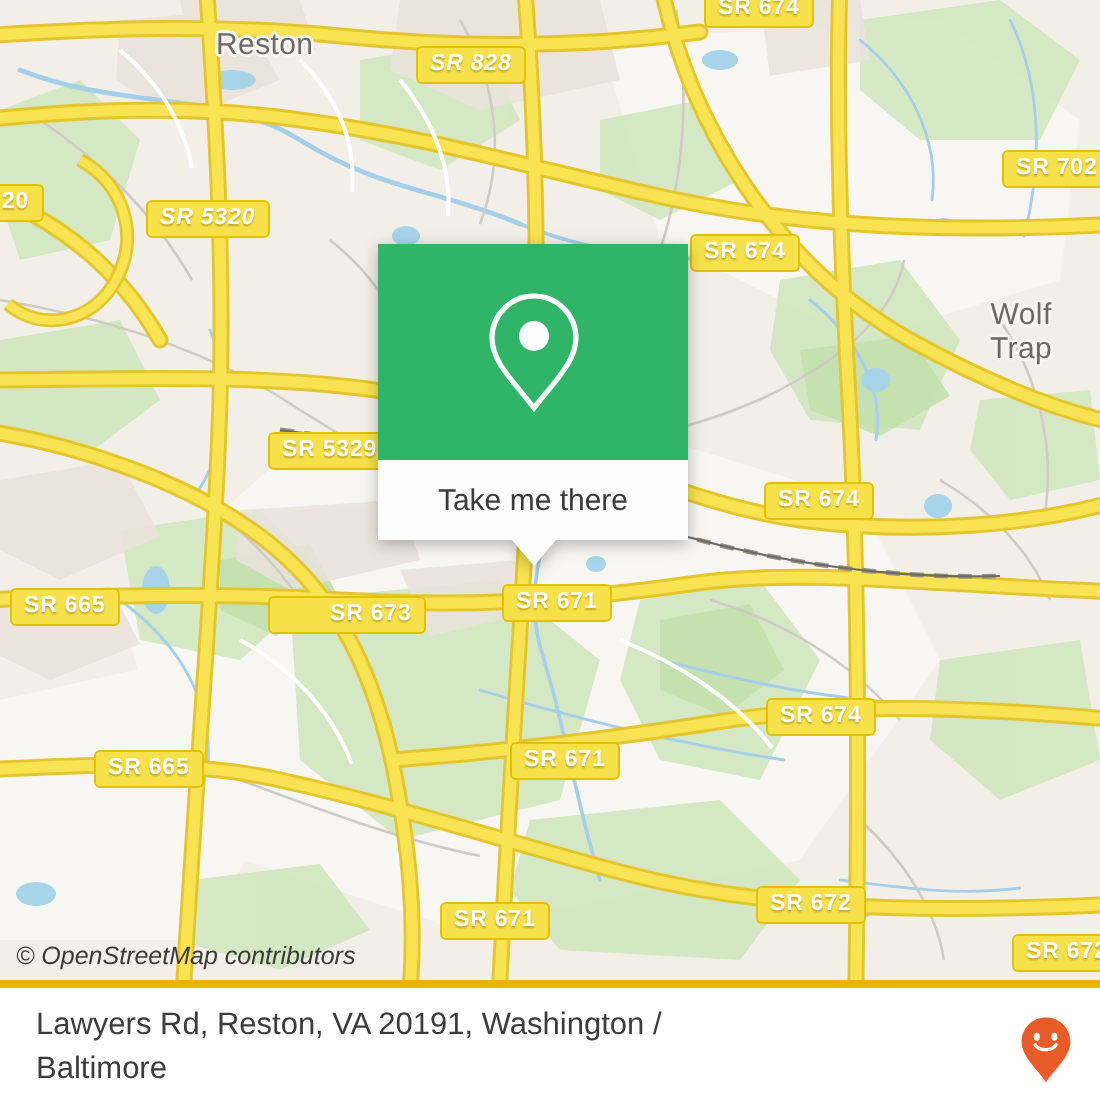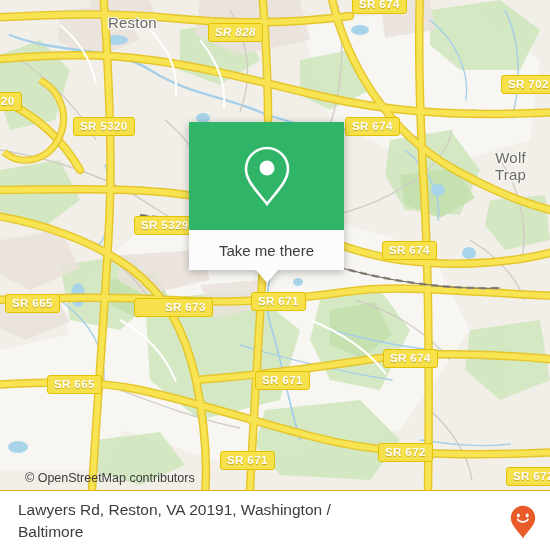--- a/index.html
+++ b/index.html
@@ -57,27 +57,28 @@
     padding: 1px 6px 2px 6px;
     line-height: 14px;
     white-space: nowrap;
     text-shadow: 0 1px 1px rgba(120,100,0,.45);
     box-sizing: border-box;
   }
 
   
   #attribution {
     position: absolute;
-    left: 25px; top: 471px;
+    left: 8px; top: 471px;
     font-size: 12.5px;
     color: #3a3a38;
     font-family: "Liberation Sans", sans-serif;
     background: transparent;
     white-space: nowrap;
     z-index: 40;
+    font-style: italic;
   }
 
   
   #popup-card {
     position: absolute;
     left: 189px; top: 122px;
     width: 155px;
     z-index: 60;
     filter: drop-shadow(0 2px 4px rgba(0,0,0,.28));
   }
@@ -113,21 +114,21 @@
     border-top: 13px solid #fcfcfc;
   }
 
   
   #footer {
     position: absolute;
     left: 0; top: 490px;
     width: 550px; height: 60px;
     background: #ffffff;
     z-index: 50;
-    border-top: 1px solid #eab308;
+    border-top: 4px solid #eab308;
     box-sizing: border-box;
   }
   #footer-title {
     position: absolute;
     left: 18px; top: 8px;
     width: 380px;
     font-size: 15.5px;
     color: #3c3c3c;
     line-height: 1.42;
     font-family: "Liberation Sans", sans-serif;
@@ -308,21 +309,21 @@
     </svg>
 
     <div class="place-label" style="left:68px; top:15px;margin-left:40px;">Reston</div>
     <div class="place-label" style="left:495px; top:150px;">Wolf
 Trap</div>
 
     <div class="shield" style="left:352px; top:-5px;">SR 674</div>
     <div class="shield" style="left:208px; top:23px;font-style:italic;">SR 828</div>
     <div class="shield" style="left:501px; top:75px;">SR 702</div>
     <div class="shield" style="left:-6px;  top:92px;">20</div>
-    <div class="shield" style="left:73px;  top:117px;">SR 5320</div>
+    <div class="shield" style="left:73px;  top:100px;font-style:italic;">SR 5320</div>
     <div class="shield" style="left:345px; top:117px;">SR 674</div>
     <div class="shield" style="left:134px; top:200px;margin-top:16px;">SR 5329</div>
     <div class="shield" style="left:382px; top:241px;">SR 674</div>
     <div class="shield" style="left:5px;   top:294px;">SR 665</div>
     <div class="shield" style="left:134px; top:298px;padding-left:30px;">SR 673</div>
     <div class="shield" style="left:251px; top:292px;">SR 671</div>
     <div class="shield" style="left:383px; top:349px;">SR 674</div>
     <div class="shield" style="left:47px;  top:375px;">SR 665</div>
     <div class="shield" style="left:255px; top:371px;">SR 671</div>
     <div class="shield" style="left:220px; top:451px;">SR 671</div>

